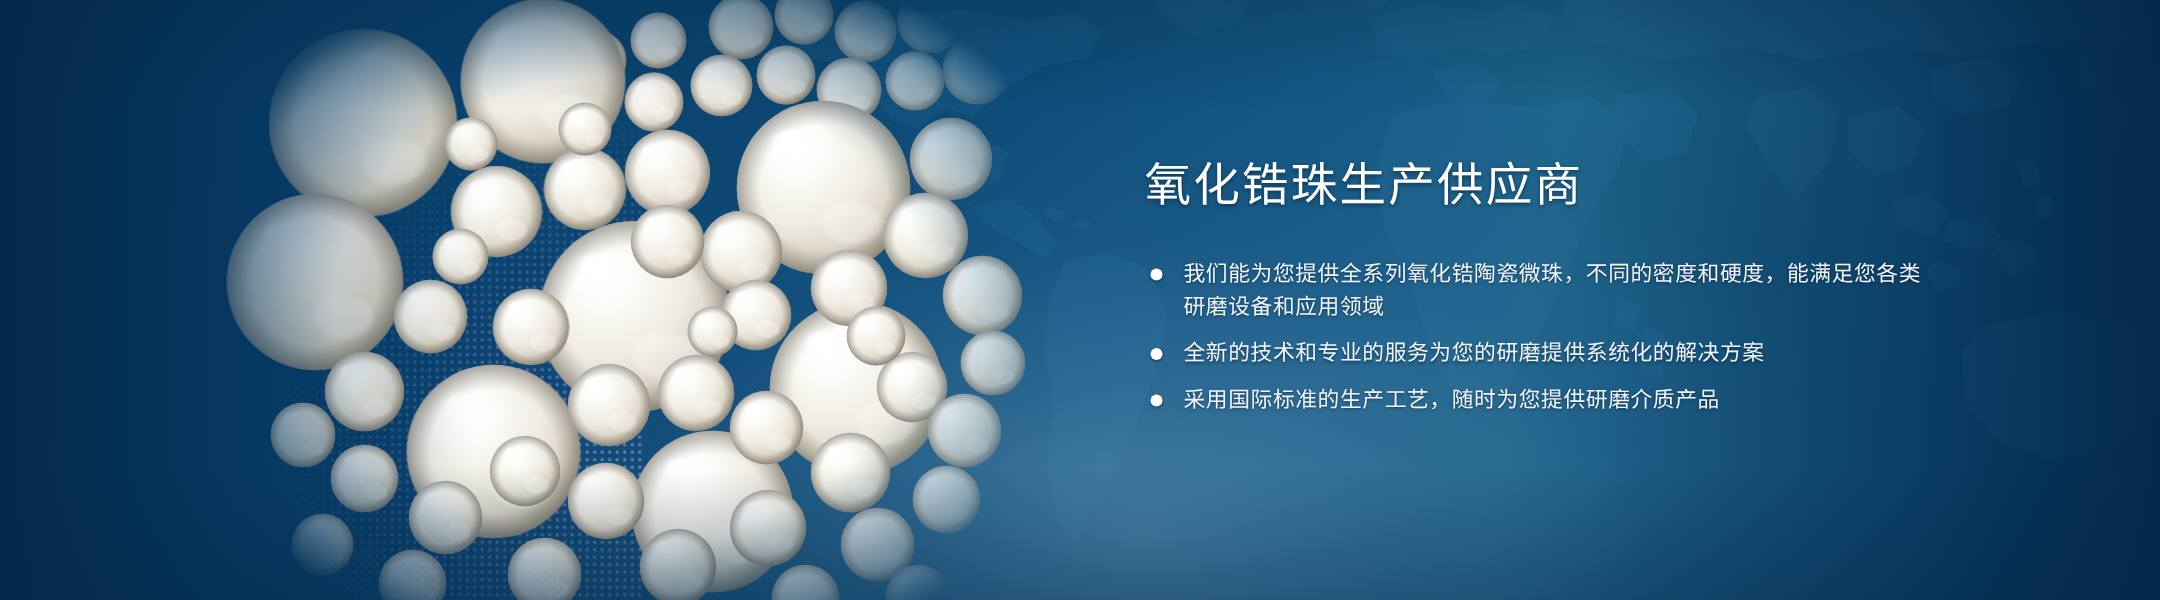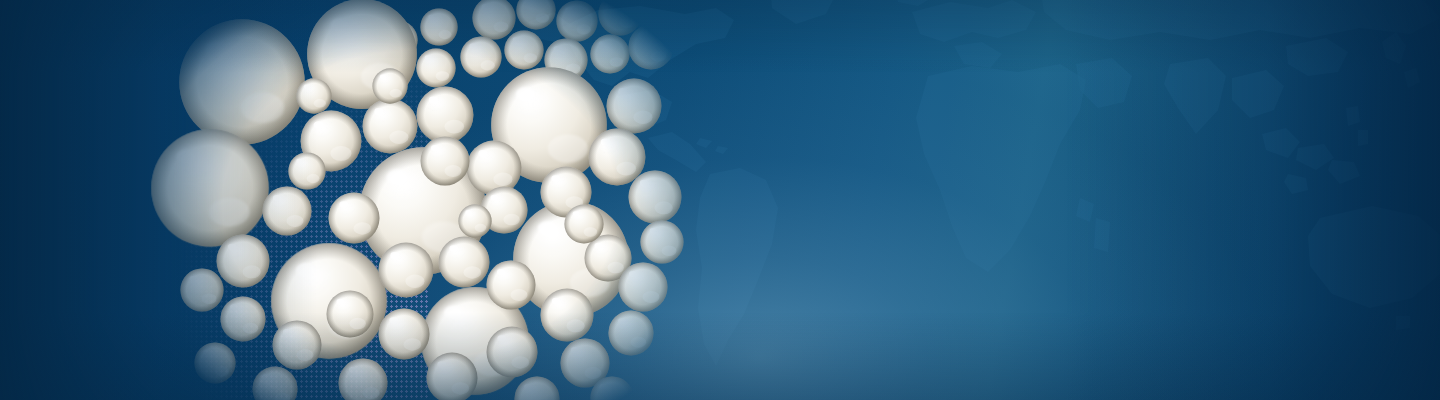--- a/index.html
+++ b/index.html
@@ -316,14 +316,32 @@
         <use href="#bead" x="74" y="352" width="42" height="42"></use>
         <use href="#bead" x="394" y="386" width="46" height="46"></use>
         <use href="#bead" x="470" y="386" width="44" height="44"></use>
         <use href="#bead" x="176" y="88" width="36" height="36"></use>
       </g>
     </svg>
   </div>
 
   <div class="bg-vignette"></div>
 
+  <div class="copy">
+    <h1 class="headline">氧化锆珠生产供应商</h1>
+
+    <ul class="bullets">
+      <li class="bullet">
+        <span class="bullet-dot"></span>
+        <span class="bullet-text">我们能为您提供全系列氧化锆陶瓷微珠，不同的密度和硬度，能满足您各类研磨设备和应用领域</span>
+      </li>
+      <li class="bullet">
+        <span class="bullet-dot"></span>
+        <span class="bullet-text">全新的技术和专业的服务为您的研磨提供系统化的解决方案</span>
+      </li>
+      <li class="bullet">
+        <span class="bullet-dot"></span>
+        <span class="bullet-text">采用国际标准的生产工艺，随时为您提供研磨介质产品</span>
+      </li>
+    </ul>
+  </div>
 
 </div>
 
 </body></html>

